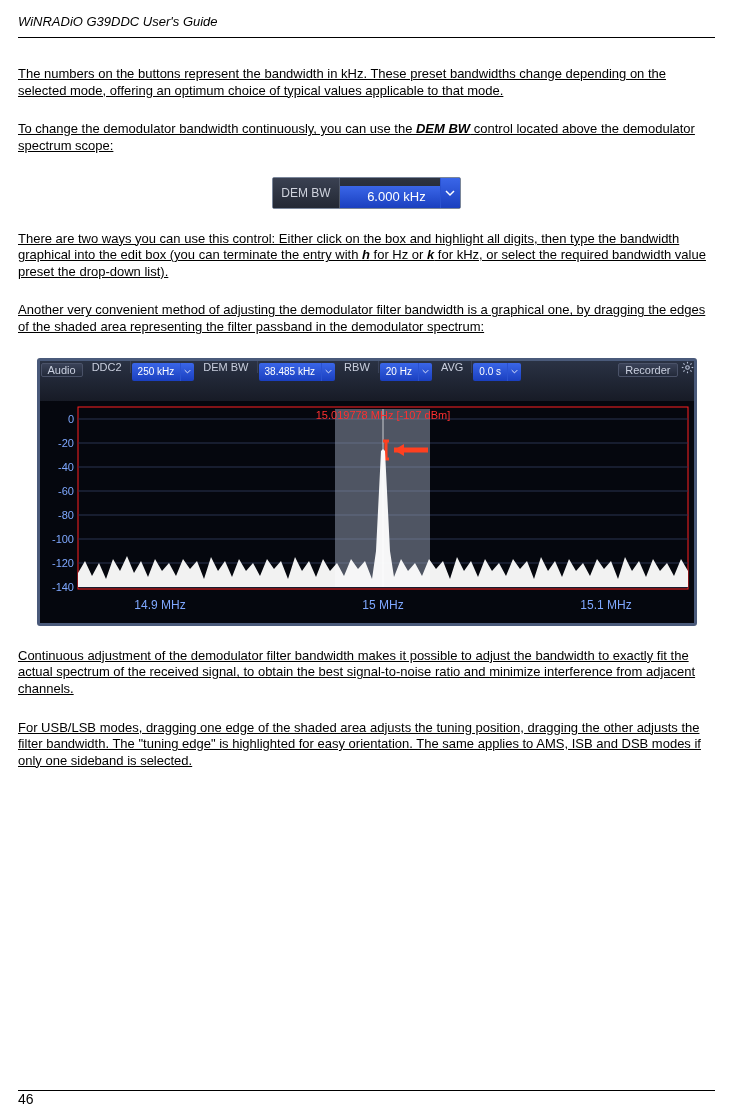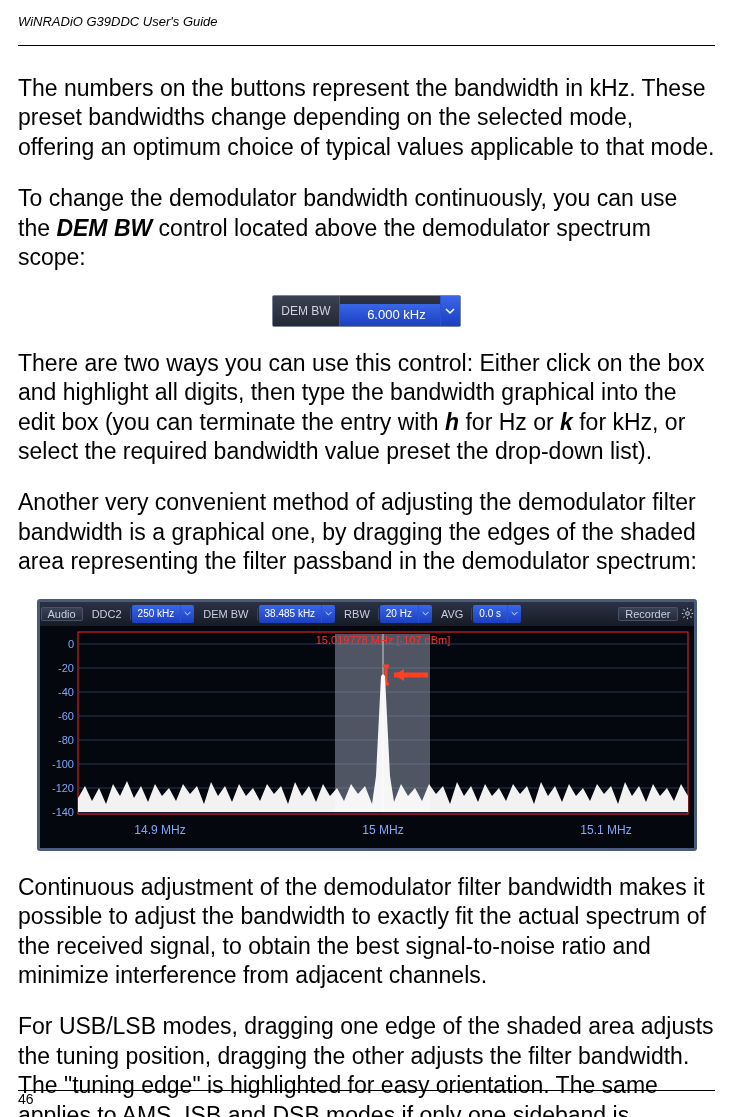--- a/index.html
+++ b/index.html
@@ -9,27 +9,28 @@
     height: 1117px;
     background: #fff;
     color: #000;
     position: relative;
     padding: 14px 18px 0 18px;
   }
   .header-title {
     font-style: italic;
     font-size: 13px;
     border-bottom: 1px solid #000;
-    padding-bottom: 16px;
+    padding-bottom: 8px;
     margin-bottom: 28px;
   }
   .para {
-    font-size: 23px;
+    font-size: 13px;
     line-height: 1.28;
     margin-bottom: 22px;
+    text-decoration: underline;
   }
   .bi { font-weight: bold; font-style: italic; }
   .center { text-align: center; margin-bottom: 22px; }
 
   
   .dembw-ctrl {
     display: inline-flex;
     align-items: stretch;
     height: 32px;
     border: 1px solid #7a869a;
@@ -72,22 +73,22 @@
   .spectrum-wrap {
     margin: 0 auto 22px auto;
     width: 660px;
     border: 3px solid #4a5a7a;
     border-radius: 3px;
     background: #0a0e1a;
     overflow: hidden;
   }
   .sp-toolbar {
     display: flex;
-    align-items: center;
-    height: 24px;
+    align-items: flex-start;
+    height: 40px;
     background: linear-gradient(#2a3244, #171b26);
     font-size: 11px;
     color: #c9cfde;
   }
   .sp-tab {
     display: flex;
     align-items: center;
     padding: 0 8px;
     border-right: 1px solid #3a4258;
   }

